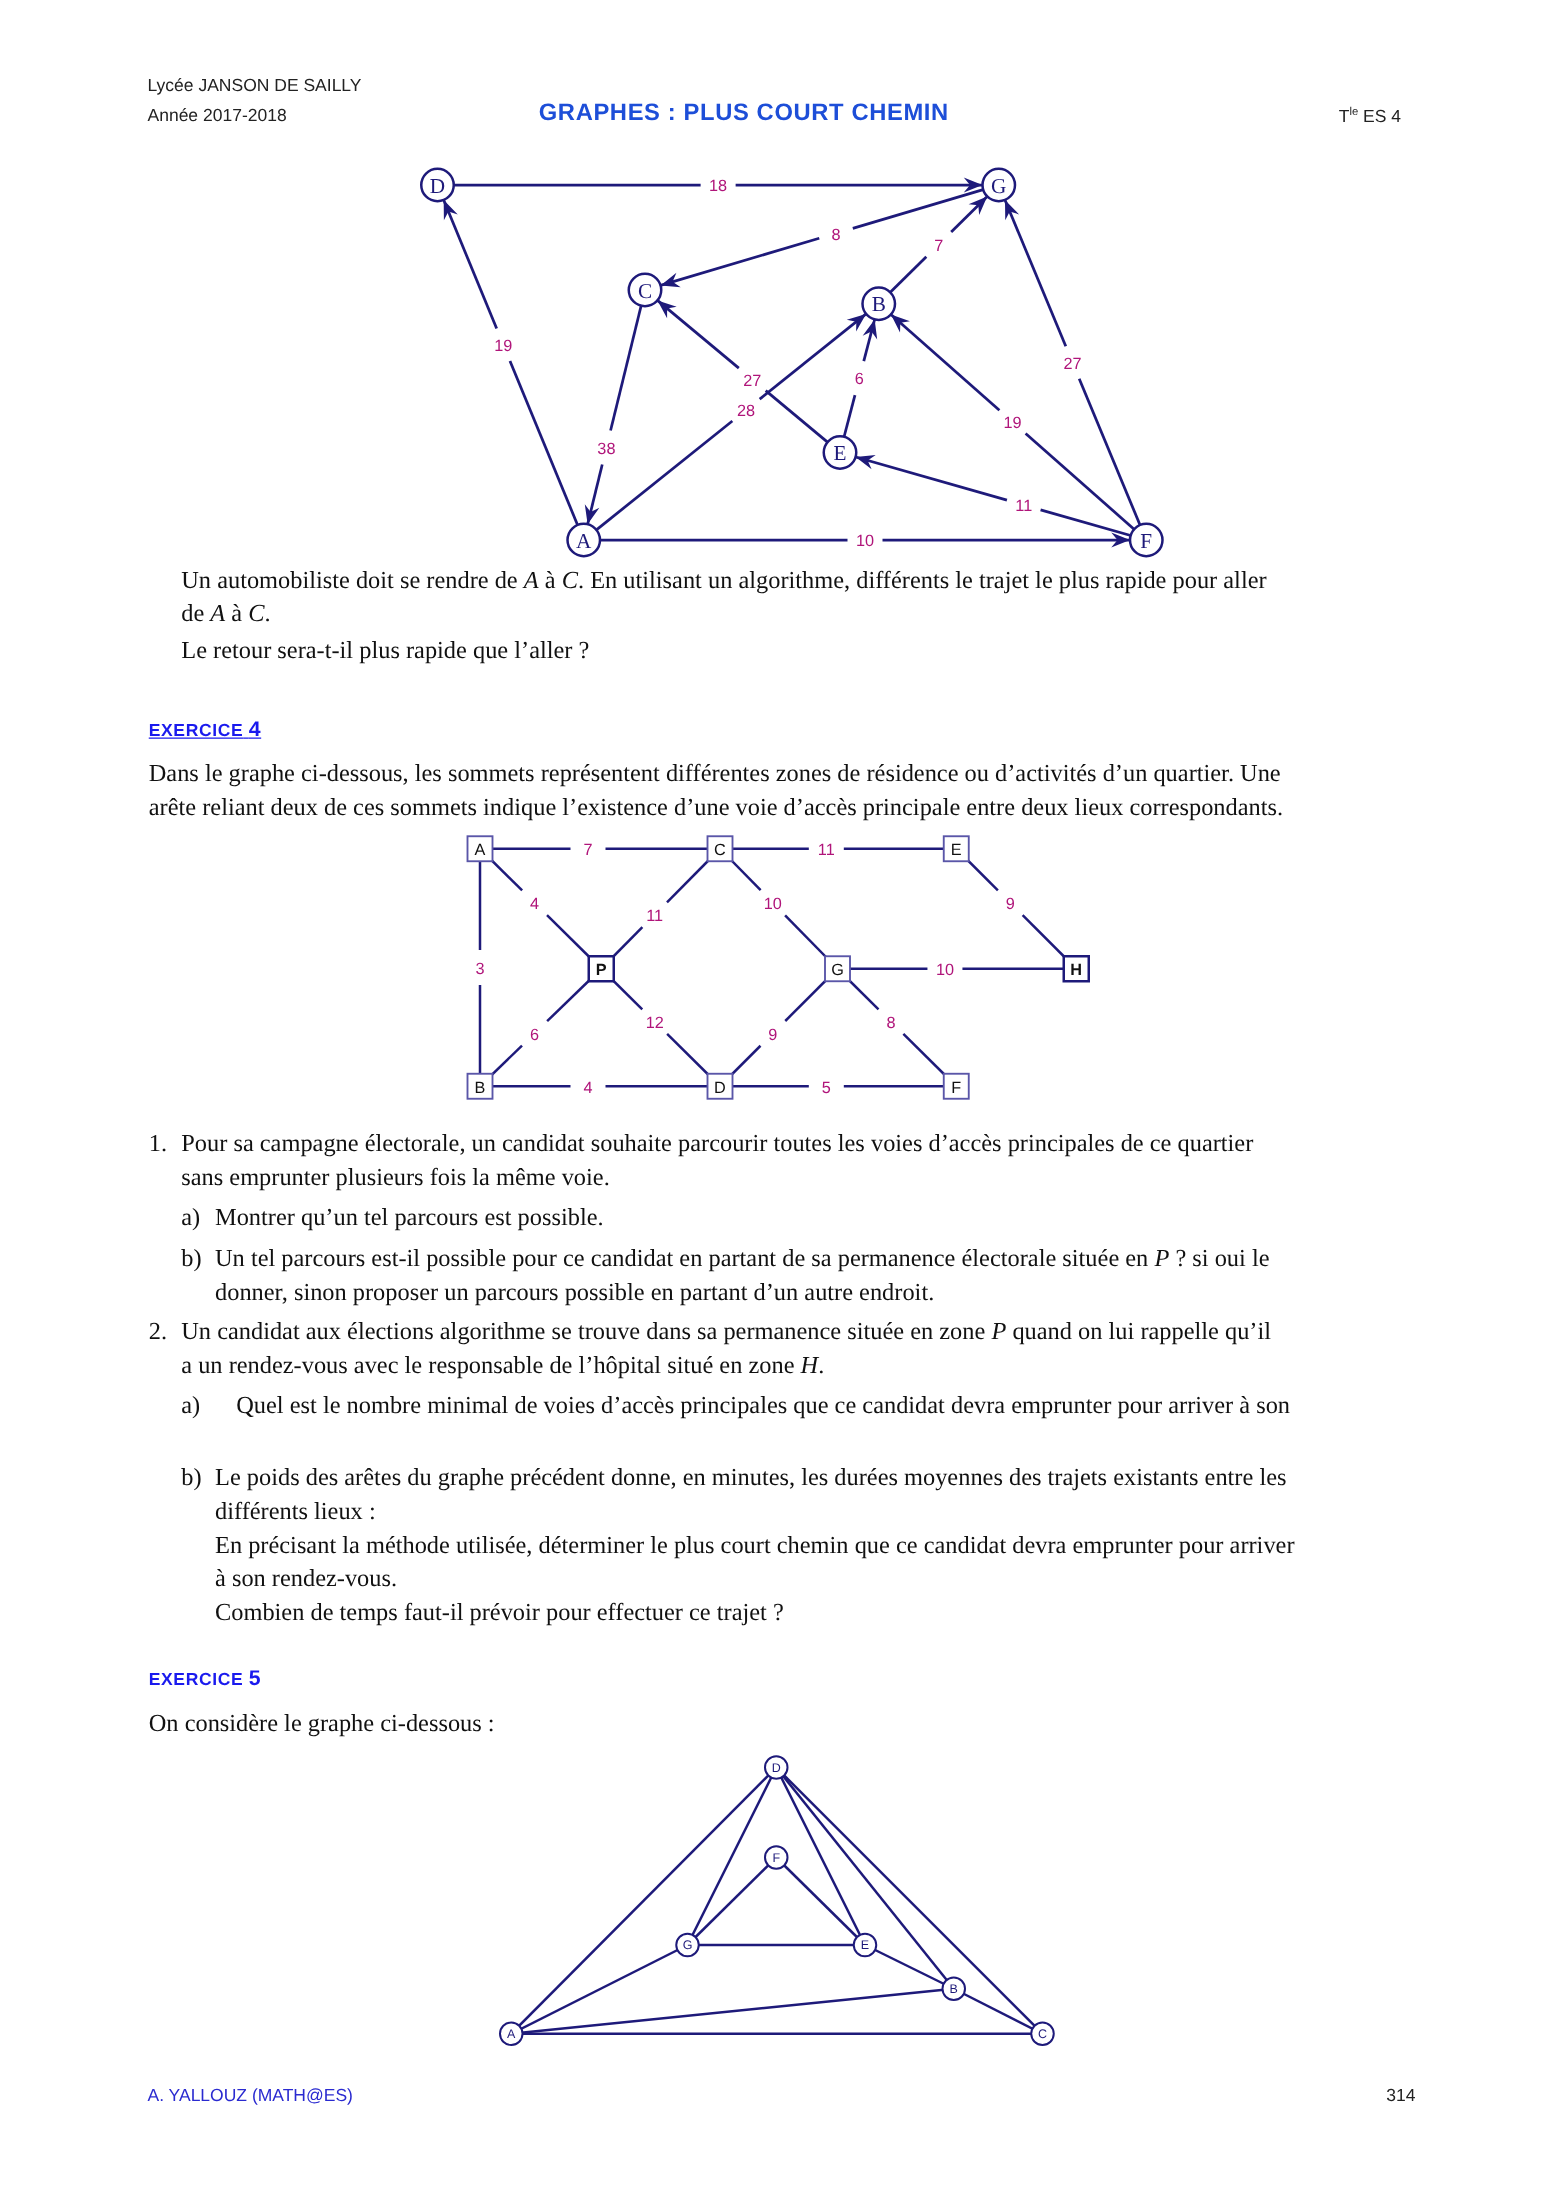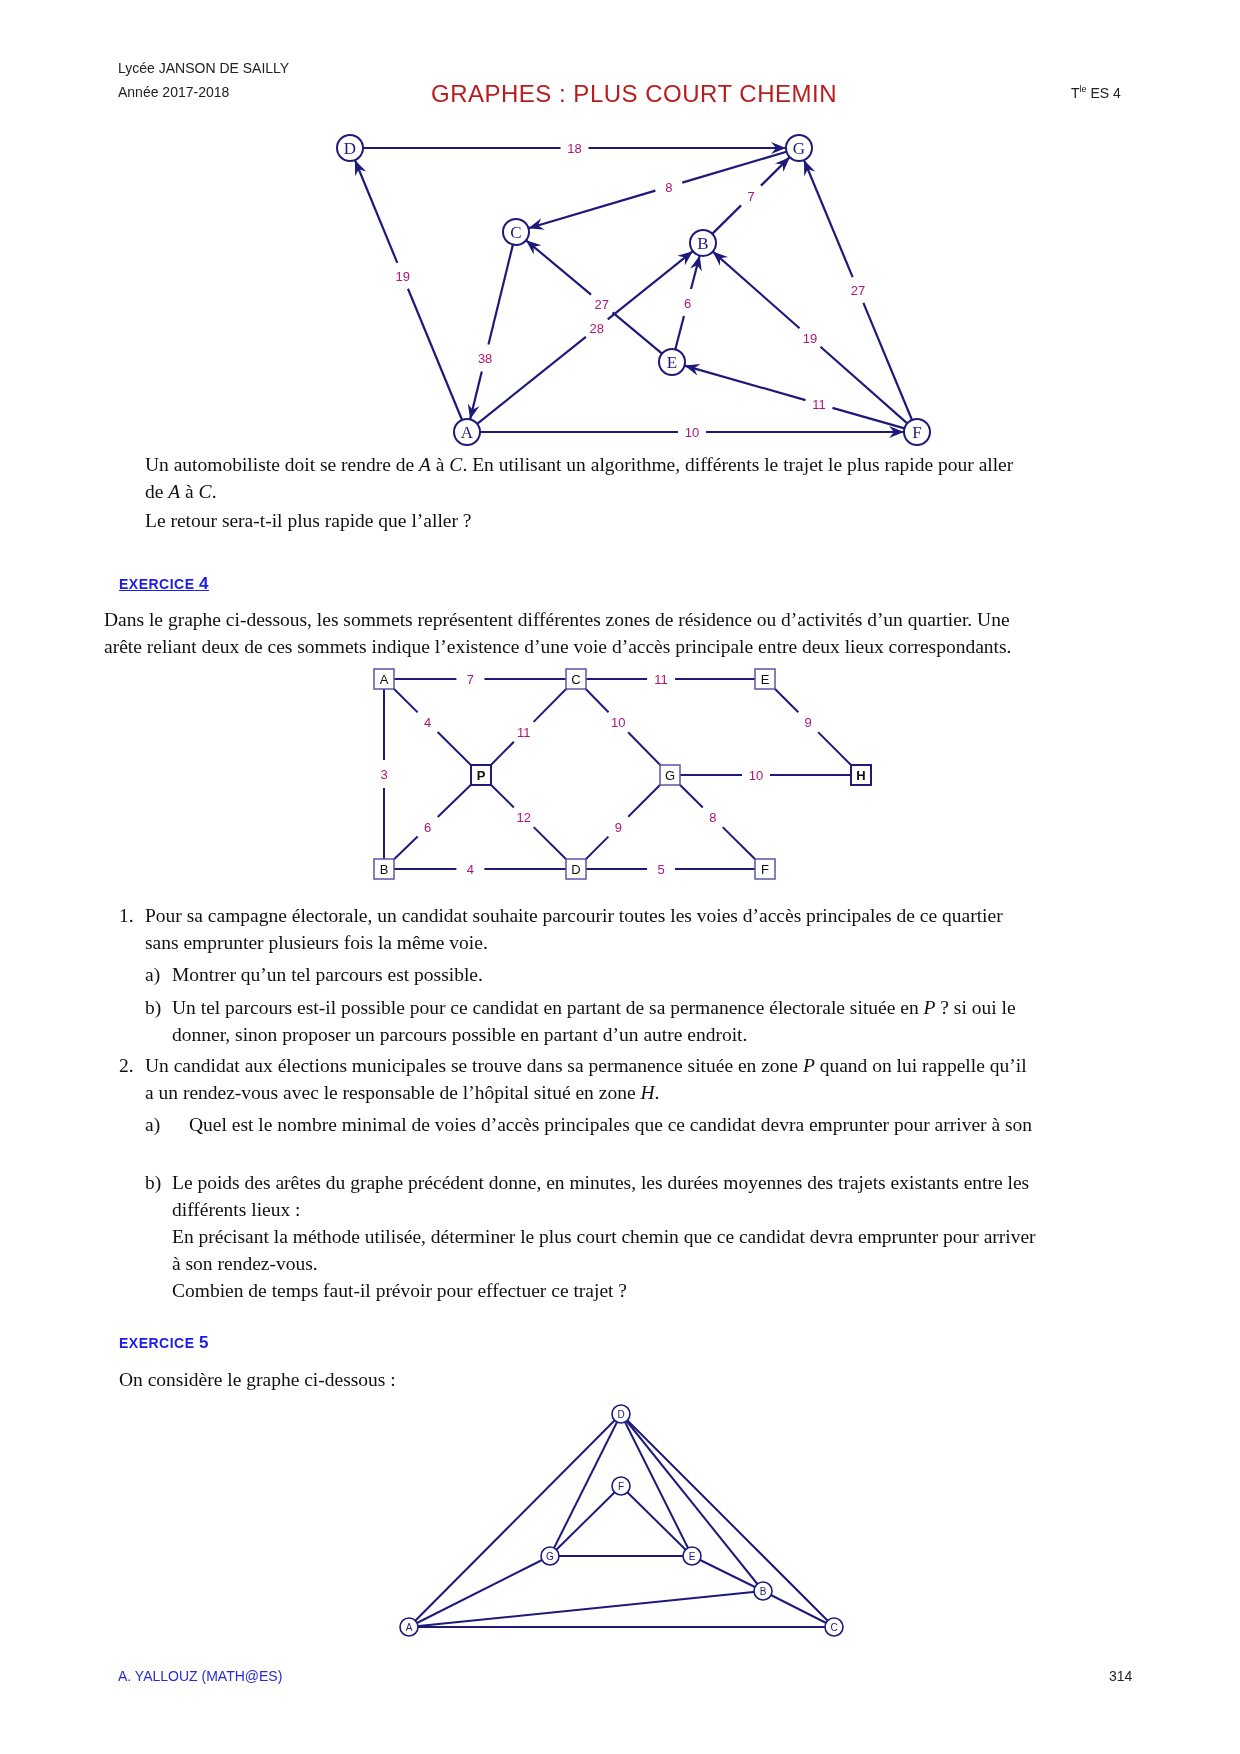--- a/index.html
+++ b/index.html
@@ -1,19 +1,19 @@
 <!DOCTYPE html>
 <html><head>
 <meta charset="utf-8">
 <style>
   html, body { margin: 0; padding: 0; background: #ffffff; }
   body { width: 1240px; height: 1754px; position: relative; overflow: hidden; }
   .abs { position: absolute; }
   .hdr { font-family: "Liberation Sans", sans-serif; font-size: 14px; color: #222; }
-  .title { font-family: "Liberation Sans", sans-serif; font-weight: normal; font-size: 24px; color: #b91c1c; letter-spacing: 0.5px; }
+  .title { font-family: "Liberation Sans", sans-serif; font-weight: bold; font-size: 19px; color: #1d4ed8; letter-spacing: 0.5px; }
   .body-text { font-family: "Liberation Serif", serif; font-size: 19.5px; color: #111; line-height: 27px; }
   .ex-title { font-family: "Liberation Sans", sans-serif; font-weight: bold; font-size: 14px; color: #1a1aee; letter-spacing: 0.5px; }
   .ex-title .num { font-size: 17px; }
   .footer-left { font-family: "Liberation Sans", sans-serif; font-size: 14px; color: #2a2ad0; }
   .footer-right { font-family: "Liberation Sans", sans-serif; font-size: 14px; color: #222; }
   i { font-style: italic; }
   svg text { font-family: "Liberation Sans", sans-serif; }
   .serif-node { font-family: "Liberation Serif", serif !important; }
 </style>
 </head>
@@ -127,21 +127,21 @@
     </g>
   </svg>
 
 <div class="abs body-text" style="left:145px; top:451px; width:990px;">
   <div><span>Un automobiliste doit se rendre de </span><i>A</i><span> à </span><i>C</i><span>. En utilisant un algorithme, différents le trajet le plus rapide pour aller</span></div>
   <div><span>de </span><i>A</i><span> à </span><i>C</i><span>.</span></div>
 </div>
 <div class="abs body-text" style="left:145px; top:507px;">Le retour sera-t-il plus rapide que l’aller ?</div>
 
 <div class="abs ex-title" style="left:119px; top:574px;text-decoration:underline;"><span>EXERCICE</span> <span class="num">4</span></div>
-<div class="abs body-text" style="left:104px; top:606px; width:1020px;">
+<div class="abs body-text" style="left:119px; top:606px; width:1020px;">
   <div>Dans le graphe ci-dessous, les sommets représentent différentes zones de résidence ou d’activités d’un quartier. Une</div>
   <div>arête reliant deux de ces sommets indique l’existence d’une voie d’accès principale entre deux lieux correspondants.</div>
 </div>
 
 <svg id="g2" class="abs" style="left:0; top:655px;" width="1240" height="235">
     <g>
       <line x1="384" y1="24" x2="456.4" y2="24" stroke="#1e1a7a" stroke-width="2"></line>
       <line x1="484.4" y1="24" x2="576" y2="24" stroke="#1e1a7a" stroke-width="2"></line>
       <text x="470.4" y="29" text-anchor="middle" font-size="13" fill="#b0157a">7</text>
     </g>
@@ -263,21 +263,21 @@
   <span class="abs" style="left:0;">b)</span>
   <div style="margin-left:27px;">
     <div><span>Un tel parcours est-il possible pour ce candidat en partant de sa permanence électorale située en </span><i>P</i><span> ? si oui le</span></div>
     <div>donner, sinon proposer un parcours possible en partant d’un autre endroit.</div>
   </div>
 </div>
 
 <div class="abs body-text" style="left:119px; top:1052px; width:1020px;">
   <span class="abs" style="left:0;">2.</span>
   <div style="margin-left:26px;">
-    <div><span>Un candidat aux élections municipales se trouve dans sa permanence située en zone </span><i>P</i><span> quand on lui rappelle qu’il</span></div>
+    <div><span>Un candidat aux élections algorithme se trouve dans sa permanence située en zone </span><i>P</i><span> quand on lui rappelle qu’il</span></div>
     <div><span>a un rendez-vous avec le responsable de l’hôpital situé en zone </span><i>H</i><span>.</span></div>
   </div>
 </div>
 <div class="abs body-text" style="left:145px; top:1111px; width:994px;">
   <span class="abs" style="left:0;">a)</span>
   <div style="margin-left:44px;">
     <div>Quel est le nombre minimal de voies d’accès principales que ce candidat devra emprunter pour arriver à son</div>
   </div>
 </div>
 <div class="abs body-text" style="left:145px; top:1169px; width:994px;">

